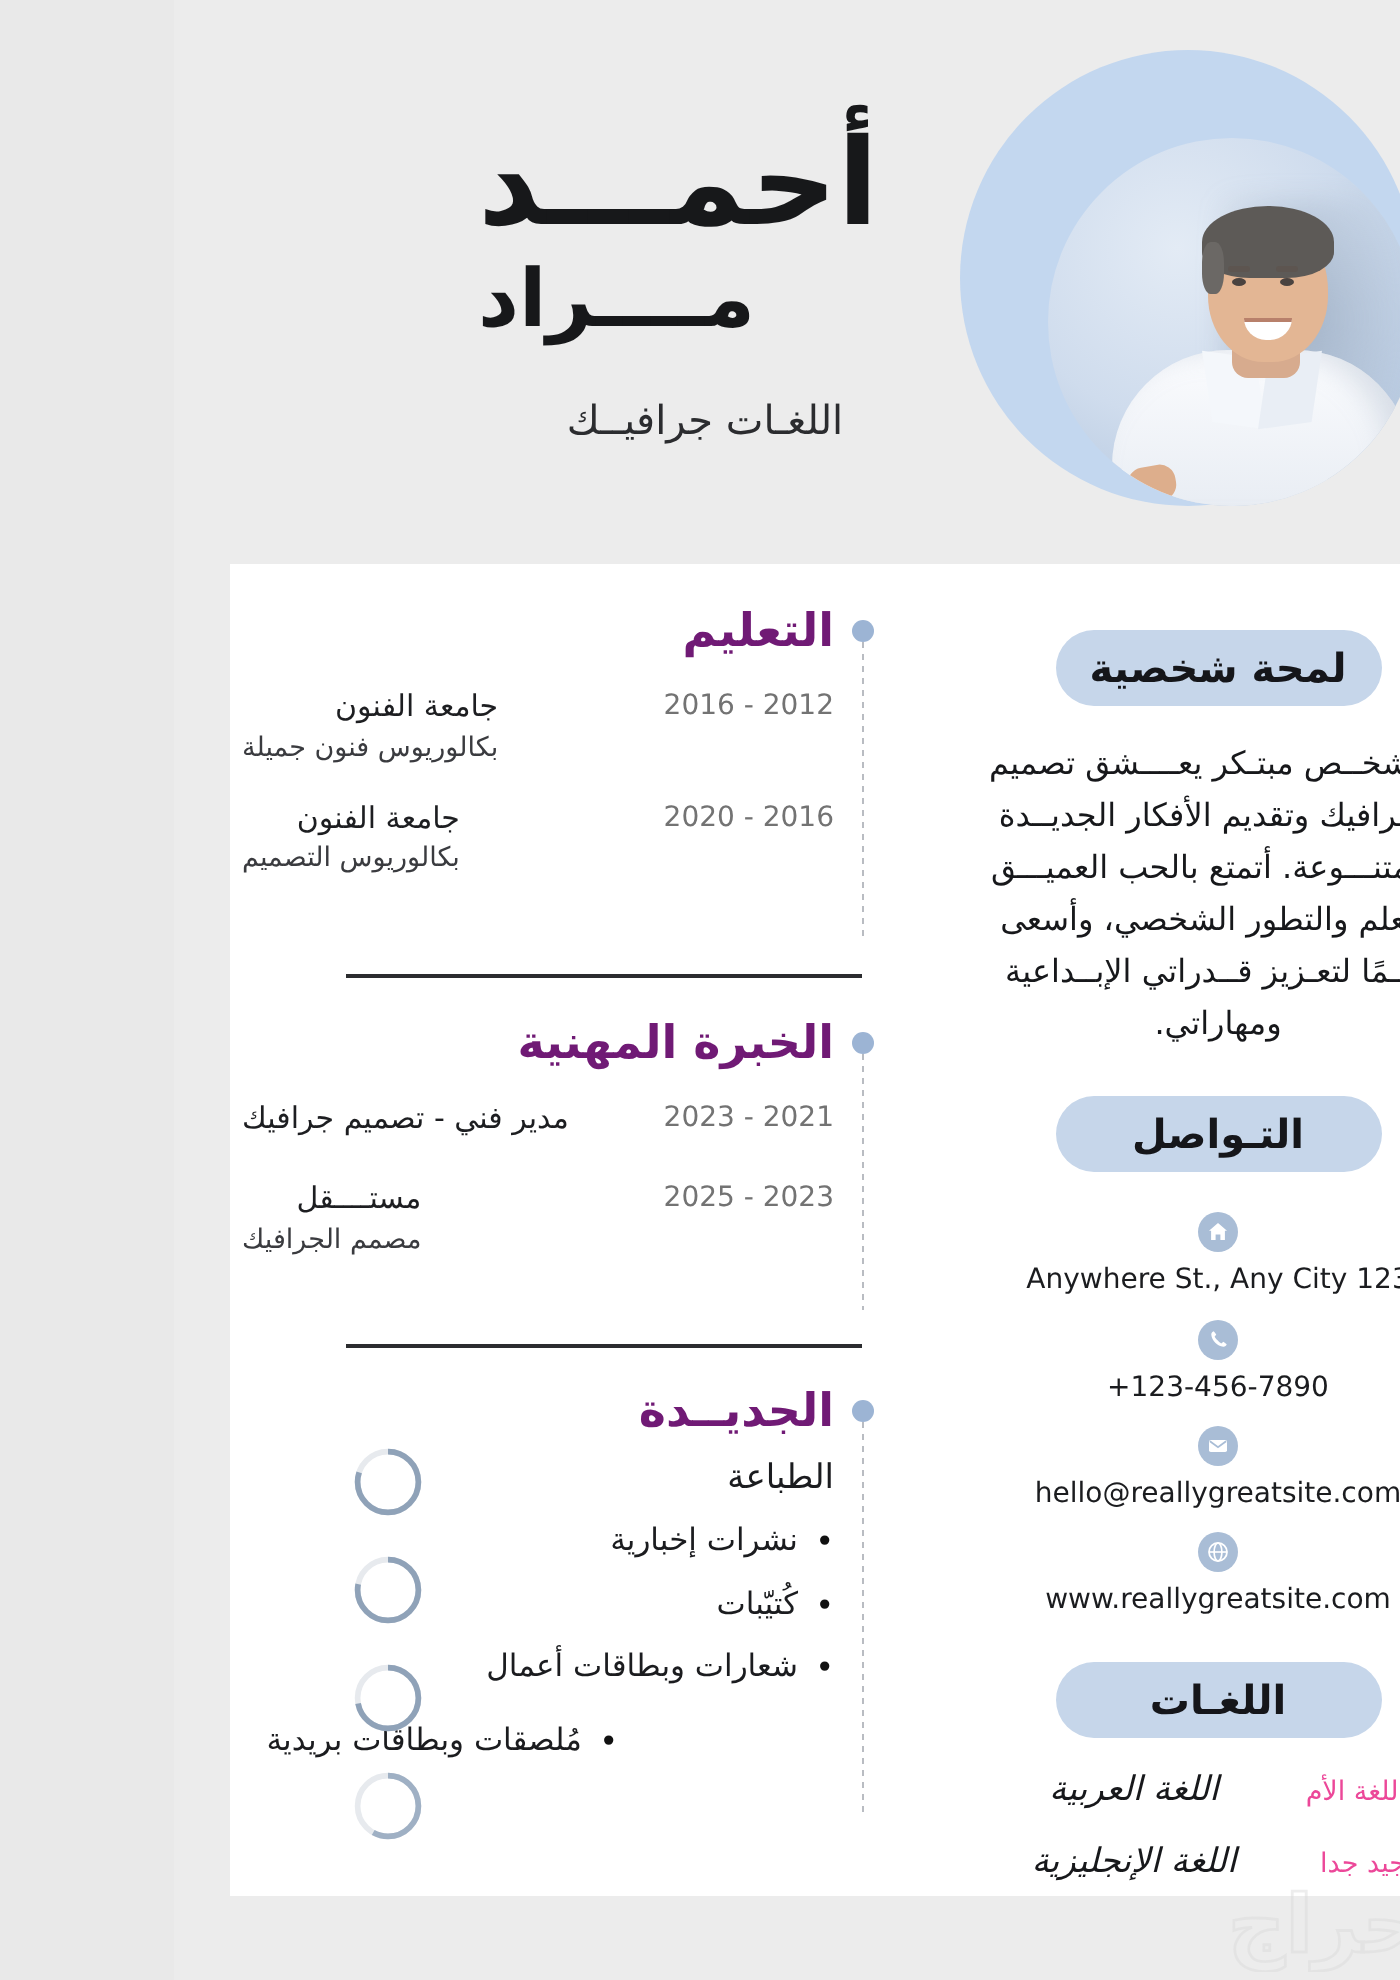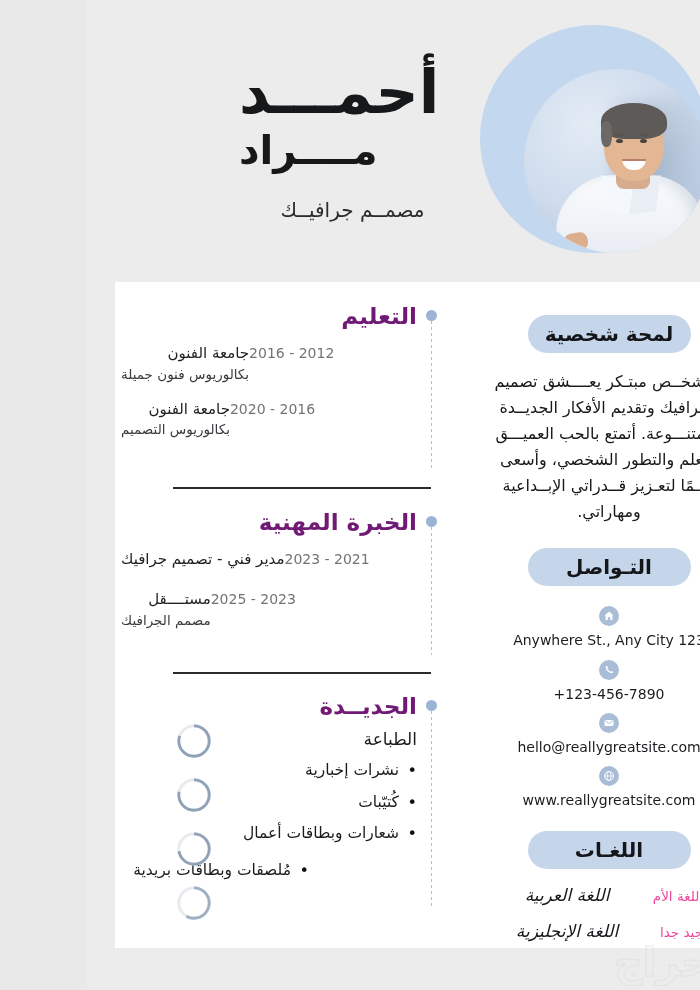--- a/index.html
+++ b/index.html
@@ -243,20 +243,21 @@
   .divider {
     position: absolute;
     height: 2px;
     background: #2b2c2f;
   }
 
   .edu-row, .exp-row {
     position: relative;
     display: flex;
     flex-direction: row-reverse;
+    justify-content: space-between;
     align-items: flex-start;
     padding-right: 22px;
     margin-top: 14px;
   }
   .edu-body, .exp-body {
     text-align: right;
     direction: rtl;
   }
   .edu-place, .exp-place {
     font-size: 15px;
@@ -408,21 +409,21 @@
 </head>
 <body>
 
 <div id="page">
 
   <div class="header">
 
     <div class="name-block">
       <div class="name-line1">أحمـــد</div>
       <div class="name-line2">مــــراد</div>
-      <div class="job-title">مصمــم جرافيــك</div>
+      <div class="job-title">اللغـات جرافيــك</div>
     </div>
 
     <div class="photo-wrap">
       <div class="photo-outer-circle"></div>
       <div class="photo-inner-circle"></div>
       <div class="photo-clip">
         <div class="photo-bg"></div>
         <div class="p-shadow"></div>
         <div class="p-arm-l"></div>
         <div class="p-arm-r"></div>

